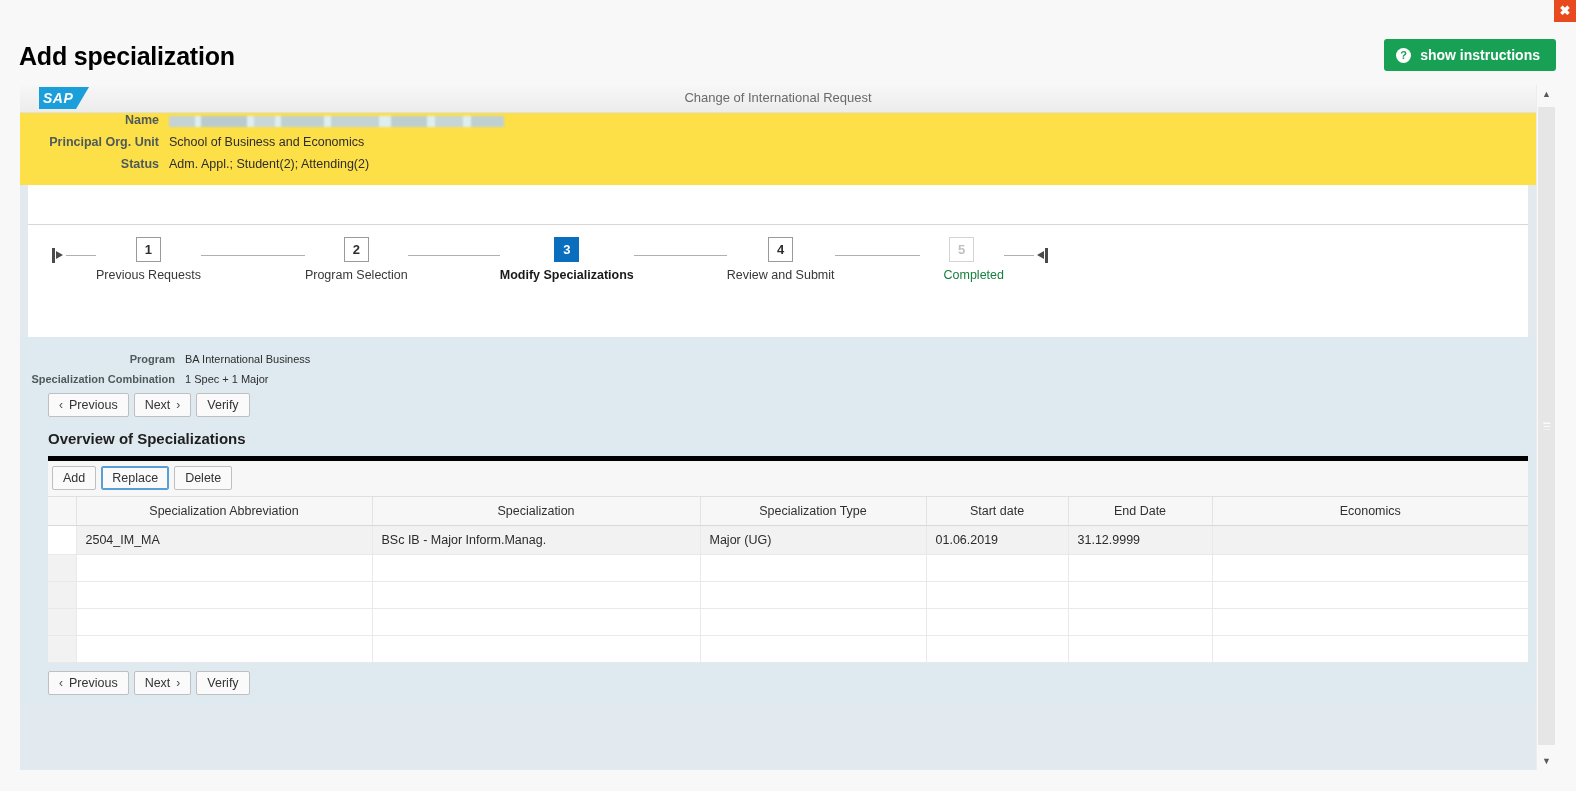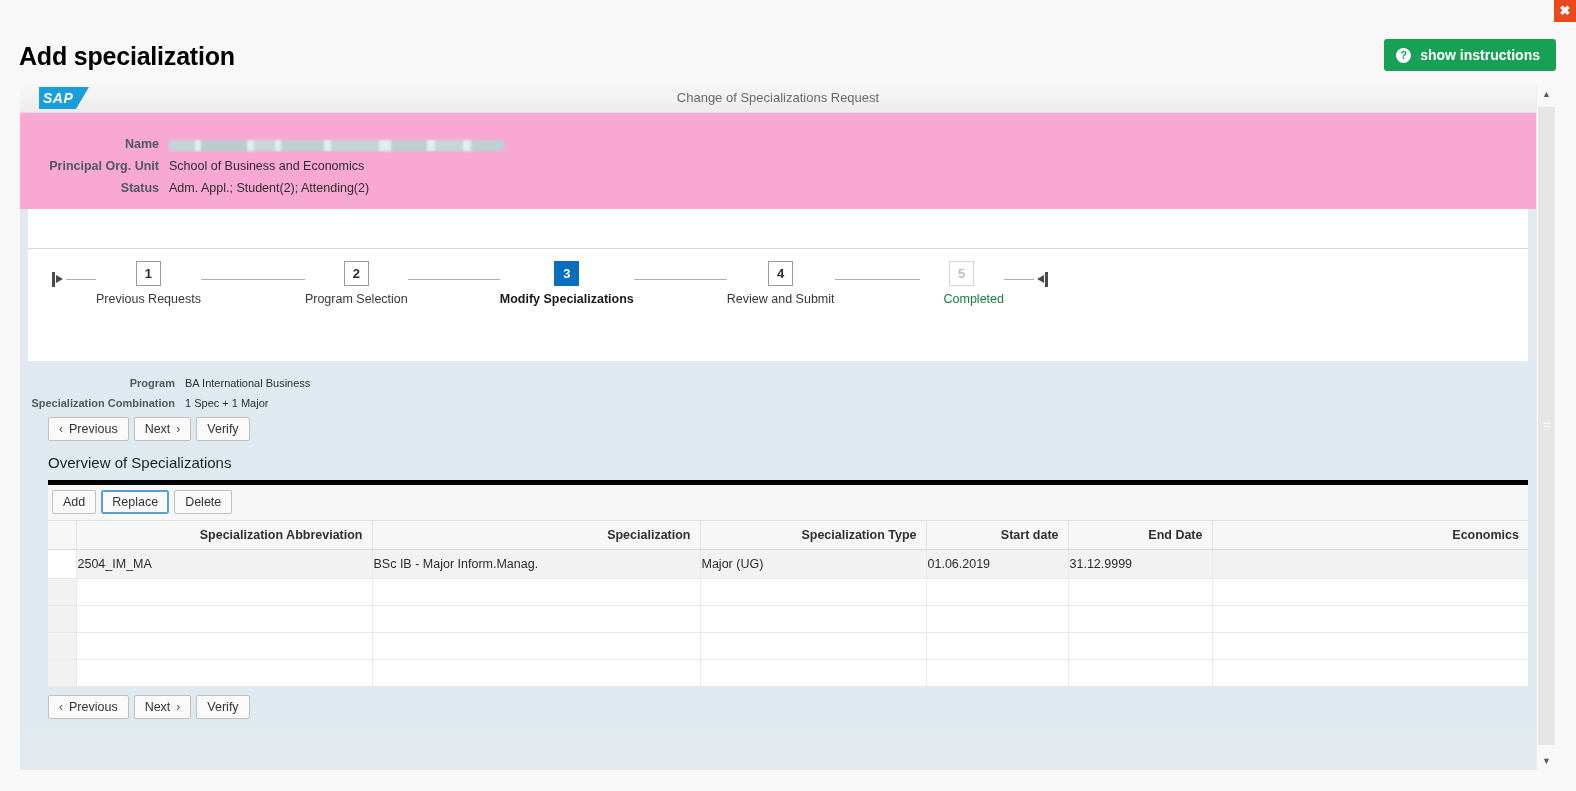--- a/index.html
+++ b/index.html
@@ -100,22 +100,22 @@
   #sap-topbar-title {
     position: absolute;
     left: 0; right: 0; top: 5px;
     text-align: center;
     font-size: 13px;
     color: #6a6a6a;
   }
 
   
   #header-panel {
-    background: #f9a8d4;
-    padding: 24px 0 14px 0;
+    background: #fde047;
+    padding: 0 0 14px 0;
   }
   .hrow {
     display: flex;
     align-items: baseline;
     margin-bottom: 8px;
     font-size: 12.5px;
   }
   .hlabel {
     width: 149px;
     text-align: right;
@@ -256,21 +256,21 @@
     line-height: 16px;
   }
   .sapbtn.focused {
     border-color: #5a9fd4;
     box-shadow: 0 0 0 1px #5a9fd4 inset;
   }
   .chev { font-size: 12px; color: #4a4a4a; }
 
   
   #overview-title {
-    font-size: 15px; font-weight: normal;
+    font-size: 15px; font-weight: bold;
     color: #1f1f1f;
     padding: 13px 0 9px 28px;
   }
   #table-wrap {
     background: #ffffff;
     margin: 0 8px 0 28px;
     border-top: 5px solid #000000;
   }
   #table-toolbar {
     background: #f7f7f7;
@@ -280,30 +280,30 @@
   }
   table.spec {
     width: 100%;
     border-collapse: collapse;
     font-size: 12.5px;
     table-layout: fixed;
   }
   table.spec th {
     background: #f7f7f7;
     color: #303030;
-    font-weight: bold;
-    text-align: right;
+    font-weight: normal;
+    text-align: center;
     padding: 6px 9px;
     border-right: 1px solid #e3e3e3;
     border-bottom: 1px solid #d9d9d9;
     height: 28px;
     margin-top: 27px;
   }
   table.spec td {
-    padding: 7px 1px;
+    padding: 7px 9px;
     border-right: 1px solid #e9e9e9;
     border-bottom: 1px solid #e9e9e9;
     color: #2b2b2b;
     height: 27px;
     background: #ffffff;
   }
   table.spec tr.datarow td { background: #f2f2f2; }
   table.spec .selcol { width: 28px; padding: 0; background: #f2f2f2 !important; }
   table.spec tr.datarow .selcol { background: #ffffff !important; }
   table.spec th.selcol { background: #f7f7f7 !important; }
@@ -360,21 +360,21 @@
   <button id="instructions-btn">
     <span class="qmark">?</span>
     <span>show instructions</span>
   </button>
 
   <div id="sap-frame">
     <div id="sap-scroll-area">
 
       <div id="sap-topbar">
         <div id="sap-logo">SAP</div>
-        <div id="sap-topbar-title">Change of Specializations Request</div>
+        <div id="sap-topbar-title">Change of International Request</div>
       </div>
 
       <div id="header-panel">
         <div class="hrow">
           <div class="hlabel">Name</div>
           <div class="hvalue"><span class="redacted"></span></div>
         </div>
         <div class="hrow">
           <div class="hlabel">Principal Org. Unit</div>
           <div class="hvalue">School of Business and Economics</div>

